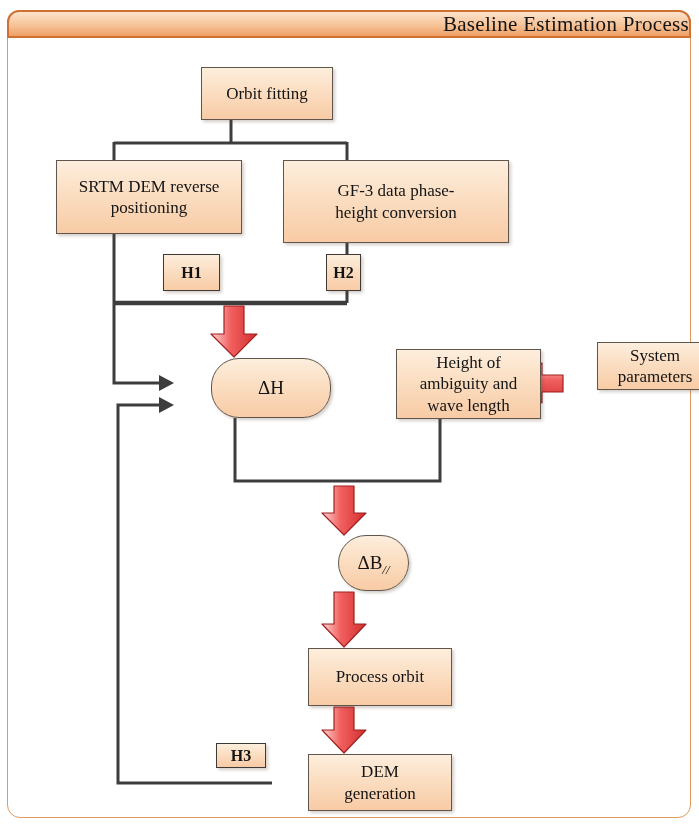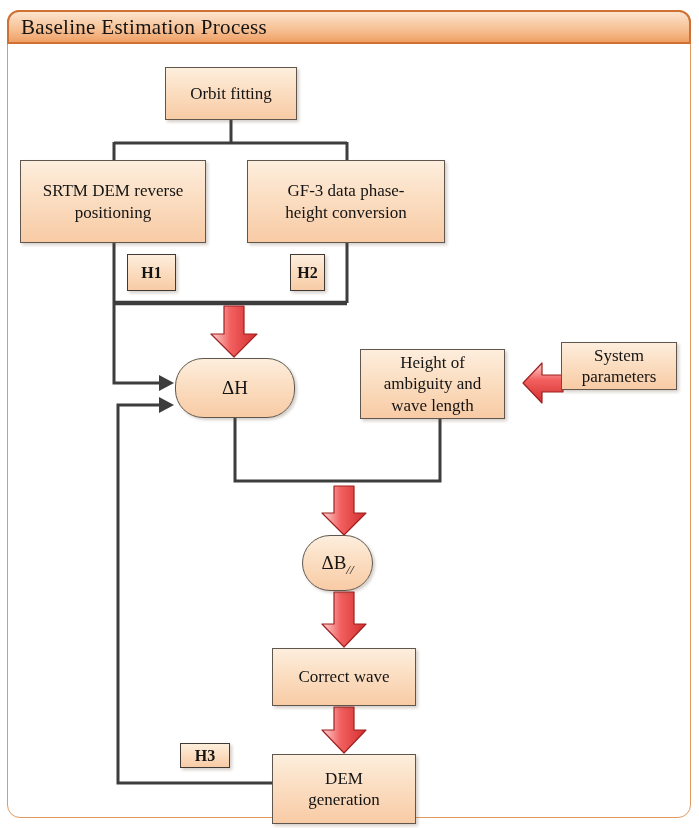--- a/index.html
+++ b/index.html
@@ -8,39 +8,40 @@
     background:#ffffff;
     font-family:"Liberation Serif","DejaVu Serif",serif;
     color:#141414;
   }
   .frame{
     position:absolute;left:7px;top:10px;width:682px;height:806px;
     border:1px solid #e09a60;border-radius:13px;
     background:#ffffff;
   }
   .header{
-    position:absolute;left:-1px;top:-1px;width:684px;height:34px;
+    position:absolute;left:-1px;top:-1px;width:684px;height:28px;
     box-sizing:border-box;
     border:2px solid #cf7133;
     border-radius:12px 12px 0 0;
     background:linear-gradient(180deg,#fce4cd 0%,#f6bf92 60%,#efa066 100%);
-    display:flex;align-items:center;
+    display:flex;align-items:center;justify-content:flex-end;
   }
   .header span{
     font-size:21px;padding-left:12px;letter-spacing:.3px;
   }
   .layer{position:absolute;left:0;top:0;z-index:1;}
   .node{
     position:absolute;z-index:2;box-sizing:border-box;
     background:linear-gradient(180deg,#fdeedd 0%,#fbdec2 45%,#f8cba5 100%);
     border:1px solid #5f574d;
     display:flex;align-items:center;justify-content:center;
     text-align:center;font-size:17px;line-height:1.25;
     white-space:pre-line;
     box-shadow:2px 2px 3px rgba(100,80,60,0.28);
+    margin-left:36px;
   }
   .hnode{
     border:1.6px solid #3f3a35;font-weight:bold;font-size:16px;
   }
   .big{font-size:19px;border-radius:28px;}
   .node sub{font-style:italic;font-size:13px;line-height:0;}
 </style>
 </head>
 <body>
 
@@ -84,31 +85,31 @@
 <div class="frame">
   <div class="header">
     <span>Baseline Estimation Process</span>
   </div>
 </div>
 
 <div class="node" style="left:165px;top:67px;width:132px;height:53px">
   <span>Orbit fitting</span>
 </div>
 
-<div class="node" style="left:20px;top:160px;width:186px;height:83px">
+<div class="node" style="left:20px;top:160px;width:186px;height:74px">
   <span>SRTM DEM reverse
 positioning</span>
 </div>
 
-<div class="node" style="left:247px;top:160px;width:198px;height:83px">
+<div class="node" style="left:247px;top:160px;width:226px;height:83px">
   <span>GF-3 data phase-
 height conversion</span>
 </div>
 
-<div class="node hnode" style="left:127px;top:254px;width:49px;height:37px">
+<div class="node hnode" style="left:127px;top:254px;width:57px;height:37px">
   <span>H1</span>
 </div>
 
 <div class="node hnode" style="left:290px;top:254px;width:35px;height:37px">
   <span>H2</span>
 </div>
 
 <div class="node big" style="left:175px;top:358px;width:120px;height:60px">
   <span>ΔH</span>
 </div>
@@ -122,23 +123,23 @@
 <div class="node" style="left:561px;top:342px;width:116px;height:48px">
   <span>System
 parameters</span>
 </div>
 
 <div class="node big" style="left:302px;top:535px;width:71px;height:56px">
   <span><span>ΔB</span><sub>//</sub></span>
 </div>
 
 <div class="node" style="left:272px;top:648px;width:144px;height:58px">
-  <span>Correct wave</span>
+  <span>Process orbit</span>
 </div>
 
 <div class="node hnode" style="left:180px;top:743px;width:50px;height:25px">
   <span>H3</span>
 </div>
 
-<div class="node" style="left:272px;top:754px;width:144px;height:70px">
+<div class="node" style="left:272px;top:754px;width:144px;height:57px">
   <span>DEM
 generation</span>
 </div>
 
 </body></html>

